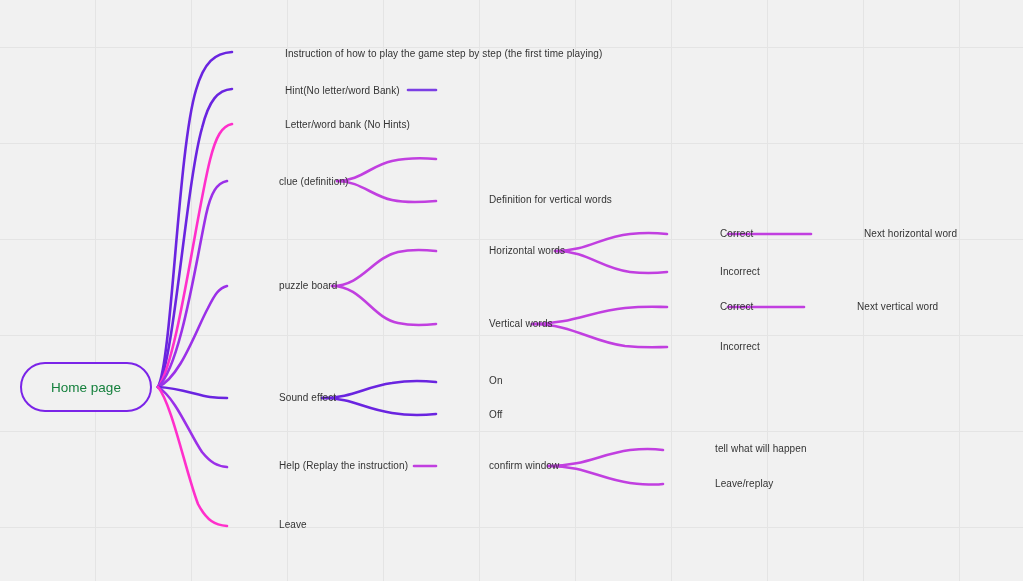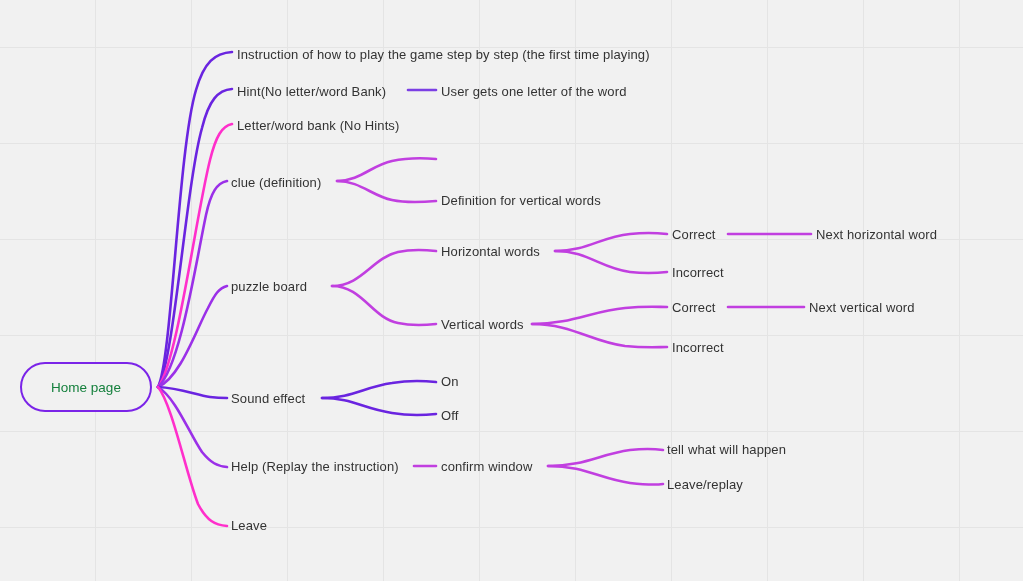--- a/index.html
+++ b/index.html
@@ -25,26 +25,27 @@
   #edges {
     position: absolute;
     left: 0;
     top: 0;
     width: 1023px;
     height: 581px;
     pointer-events: none;
   }
   .node-label {
     position: absolute;
-    font-size: 13px;
+    font-size: 10px;
     color: #333333;
     white-space: nowrap;
     line-height: 1;
     transform: translateY(-50%);
     letter-spacing: 0.01em;
+    margin-left: 48px;
   }
   .root-node {
     position: absolute;
     box-sizing: border-box;
     border: 2px solid #7b24e8;
     border-radius: 999px;
     background: #f1f1f1;
     display: flex;
     align-items: center;
     justify-content: center;
@@ -94,21 +95,20 @@
       <path d="M548,466 C585,466 600,479 630,483 C648,485 656,485 663,484" stroke="#c13fe0"></path>
     </g>
   </svg>
 
   <div class="root-node" style="left: 20px; top: 362px; width: 132px; height: 50px; border-color: rgb(123, 36, 232);">
     <span>Home page</span>
   </div>
 
   <div class="node-label" style="left: 237px; top: 54px;">Instruction of how to play the game step by step (the first time playing)</div>
   <div class="node-label" style="left: 237px; top: 91px;">Hint(No letter/word Bank)</div>
-  <div class="node-label" style="left: 441px; top: 91px;">User gets one letter of the word</div>
   <div class="node-label" style="left: 237px; top: 125px;">Letter/word bank (No Hints)</div>
   <div class="node-label" style="left: 231px; top: 182px;">clue (definition)</div>
   <div class="node-label" style="left: 441px; top: 200px;">Definition for vertical words</div>
   <div class="node-label" style="left: 231px; top: 286px;">puzzle board</div>
   <div class="node-label" style="left: 441px; top: 251px;">Horizontal words</div>
   <div class="node-label" style="left: 672px; top: 234px;">Correct</div>
   <div class="node-label" style="left: 816px; top: 234px;">Next horizontal word</div>
   <div class="node-label" style="left: 672px; top: 272px;">Incorrect</div>
   <div class="node-label" style="left: 441px; top: 324px;">Vertical words</div>
   <div class="node-label" style="left: 672px; top: 307px;">Correct</div>

